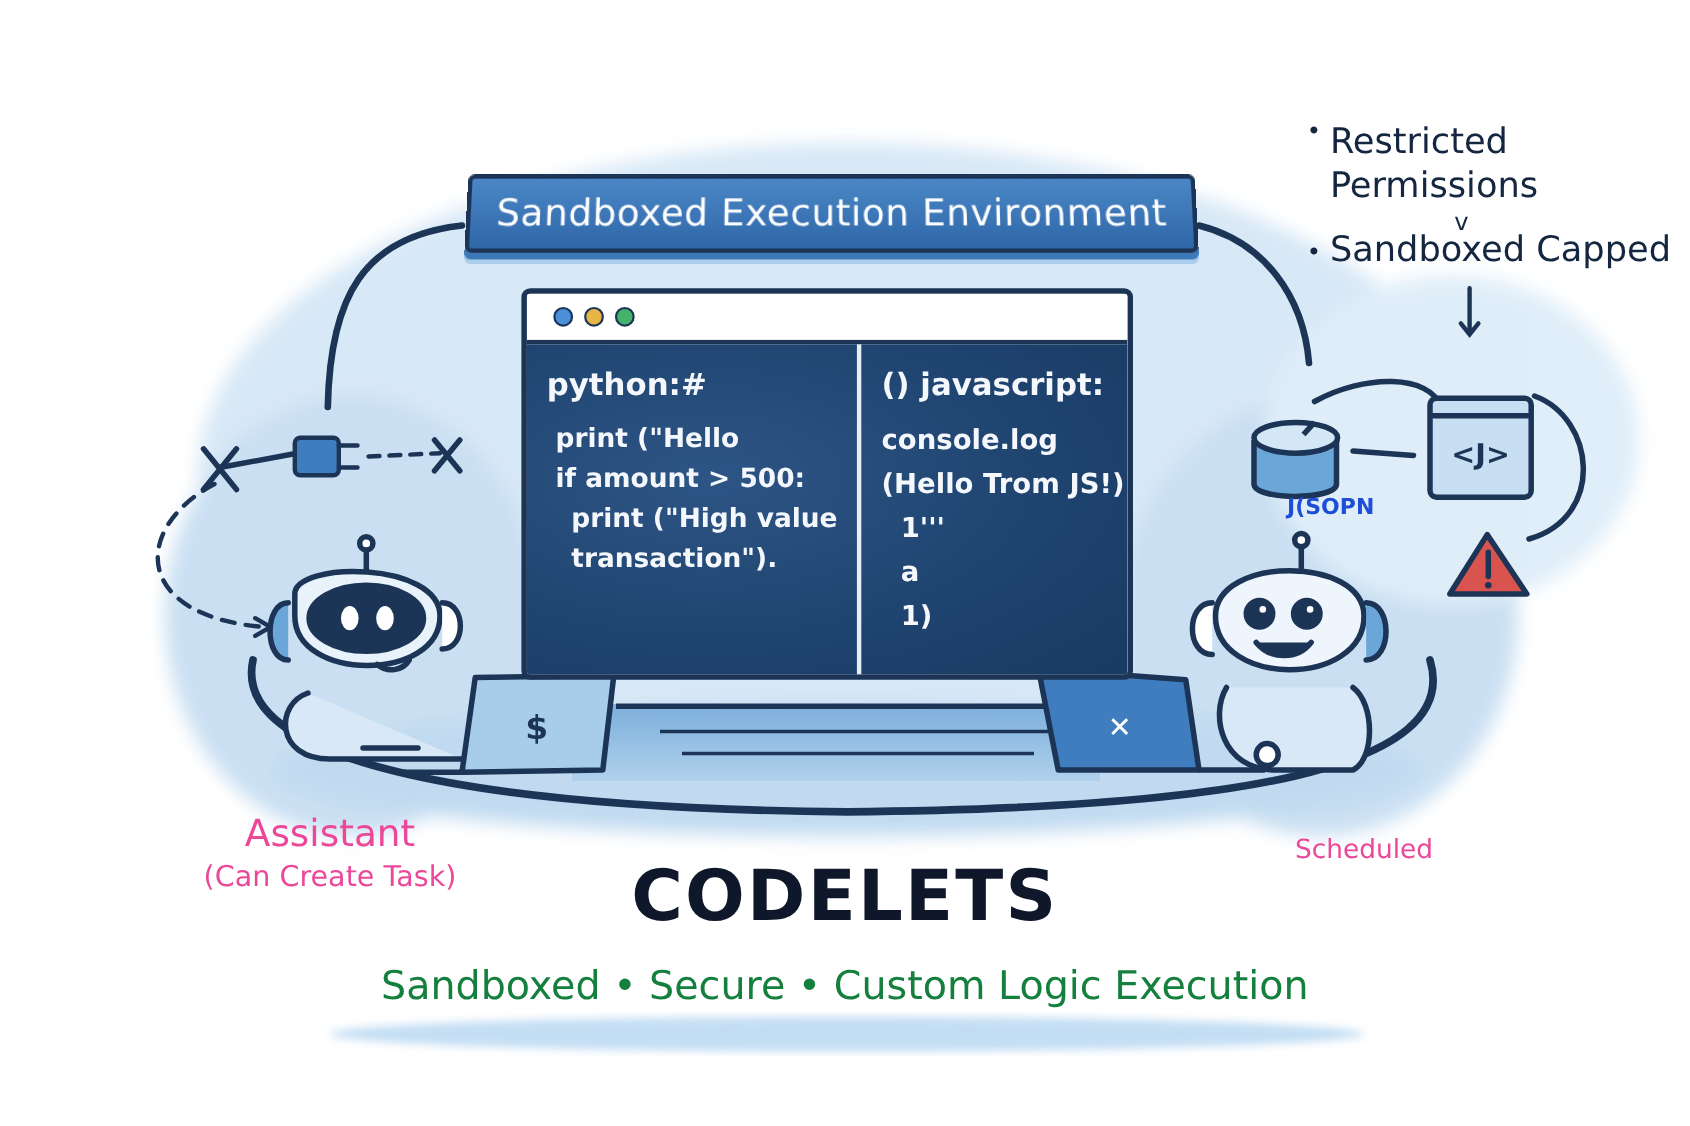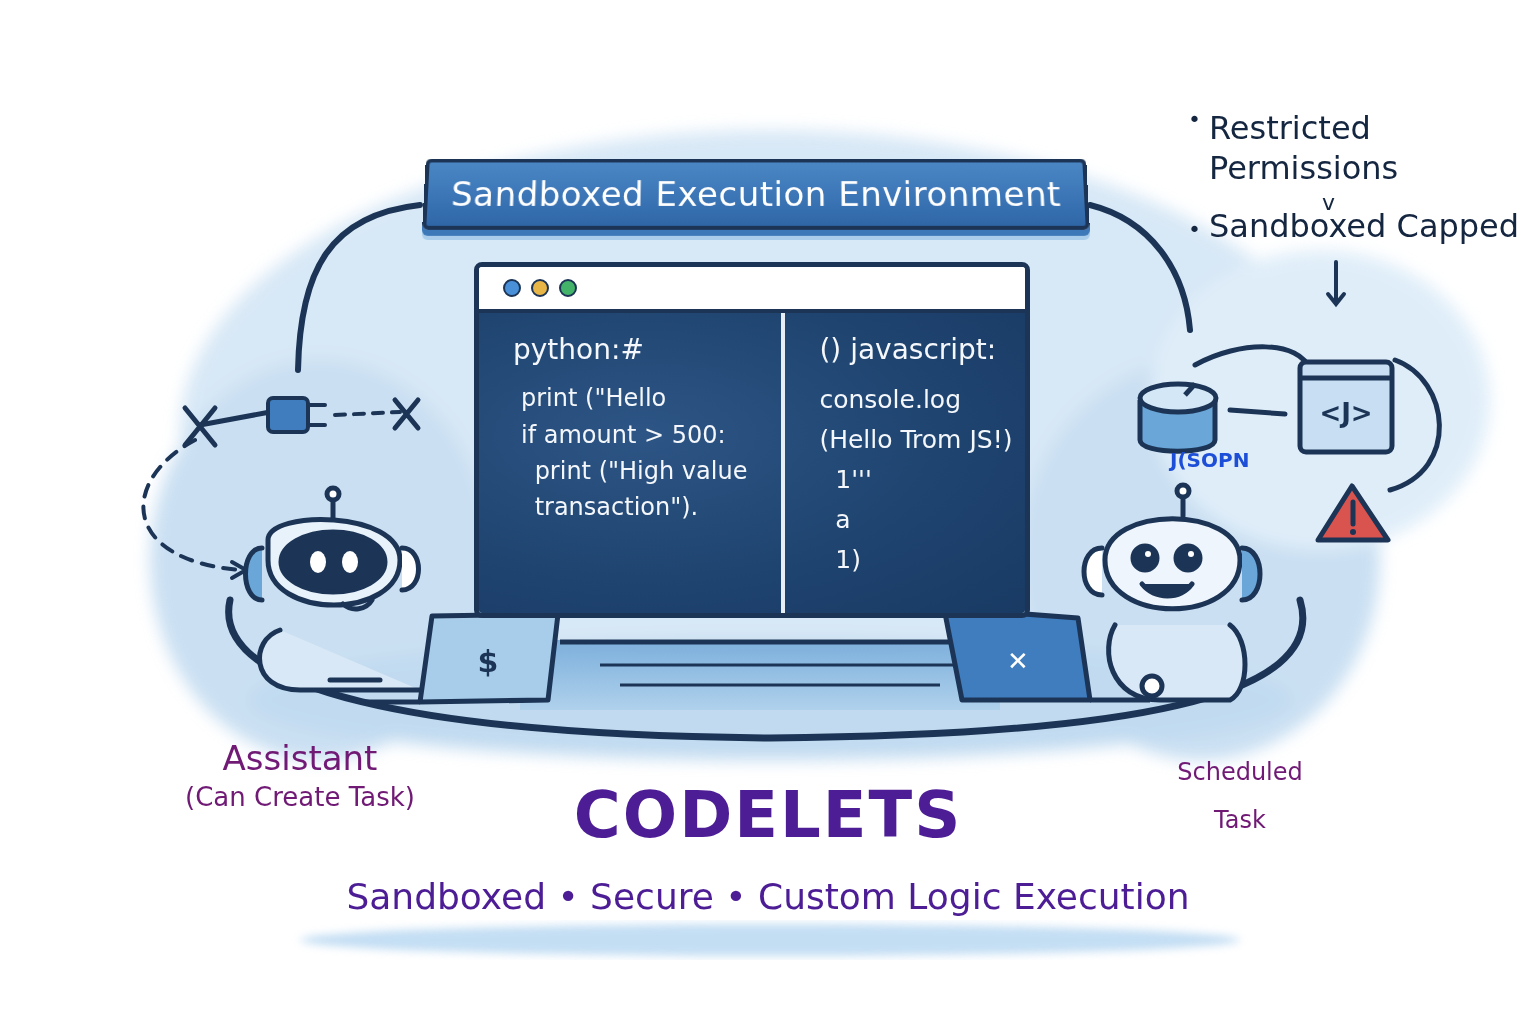--- a/index.html
+++ b/index.html
@@ -30,46 +30,46 @@
     }
     .window-titlebar {
       height: 46px; background: #ffffff; border-bottom: 4px solid #1c3556;
       display: flex; align-items: center; padding-left: 24px; gap: 10px;
     }
     .dot { width: 18px; height: 18px; border-radius: 50%; border: 2px solid #1c3556; }
     .code-body {
       display: flex; height: 306px;
       background: radial-gradient(ellipse at 30% 40%, #2d5585 0%, #1f4470 55%, #183a63 100%);
     }
-    .code-pane { flex: 1; padding: 20px 34px; color: #f4f7fb; font-family: "DejaVu Sans", sans-serif; }
+    .code-pane { flex: 1; padding: 20px 18px; color: #f4f7fb; font-family: "DejaVu Sans", sans-serif; font-weight: bold; }
     .code-pane.left { border-right: 4px solid #e8eef6; }
     .code-header { font-size: 28px; margin-bottom: 14px; }
     .code-line { font-size: 24px; line-height: 36px; white-space: pre; }
     .code-line.gap { margin-top: 1px; }
     .indent-1 { padding-left: 8px; }
     .indent-2 { padding-left: 14px; }
     .code-pane.right .code-line { font-size: 25px; line-height: 40px; }
 
     
-    .label { position: absolute; color: #701a75; font-family: "DejaVu Sans", sans-serif; }
+    .label { position: absolute; color: #ec4899; font-family: "DejaVu Sans", sans-serif; }
     .bullet-list { position: absolute; left: 1188px; top: 96px; }
     .bullet-item { font-size: 32px; line-height: 40px; color: #152640; display: flex; align-items: flex-start; }
     .bullet-item .b { font-size: 22px; margin-right: 8px; margin-top: 4px; }
     .bullet-item.r2 { margin-top: 18px; }
     .check-mark { position: absolute; left: 1322px; top: 190px; font-size: 22px; color: #152640; }
 
     .assistant-label { left: 150px; top: 738px; width: 300px; text-align: center; }
     .assistant-label .l1 { font-size: 34px; }
     .assistant-label .l2 { font-size: 26px; margin-top: 4px; }
 
     .scheduled-label { left: 1130px; top: 748px; width: 220px; text-align: center; }
     .scheduled-label .l1 { font-size: 24px; line-height: 48px; }
 
-    .title { left: 0; width: 1536px; top: 778px; text-align: center; font-size: 64px; font-weight: bold; letter-spacing: 2px; color: #4c1d95; }
-    .subtitle { left: 0; width: 1536px; top: 876px; text-align: center; font-size: 36px; color: #4c1d95; }
+    .title { left: 0; width: 1536px; top: 778px; text-align: center; font-size: 64px; font-weight: bold; letter-spacing: 2px; color: #0f172a; }
+    .subtitle { left: 0; width: 1536px; top: 876px; text-align: center; font-size: 36px; color: #15803d; }
 
     .json-label { position: absolute; left: 1170px; top: 448px; font-size: 20px; color: #1d4ed8; font-weight: bold; }
   </style>
 </head>
 <body>
 
 <svg class="layer-svg" viewBox="0 0 1536 1024" xmlns="http://www.w3.org/2000/svg">
   <defs>
     <filter id="blur8">
         <feGaussianBlur stdDeviation="8"></feGaussianBlur>
@@ -227,17 +227,16 @@
 <div class="check-mark">v</div>
 
 <div class="json-label">J(SOPN</div>
 
 <div class="label assistant-label">
   <div class="l1">Assistant</div>
   <div class="l2">(Can Create Task)</div>
 </div>
 <div class="label scheduled-label">
   <div class="l1">Scheduled</div>
-  <div class="l1">Task</div>
 </div>
 
 <div class="label title">CODELETS</div>
 <div class="label subtitle">Sandboxed • Secure • Custom Logic Execution</div>
 
 </body></html>

